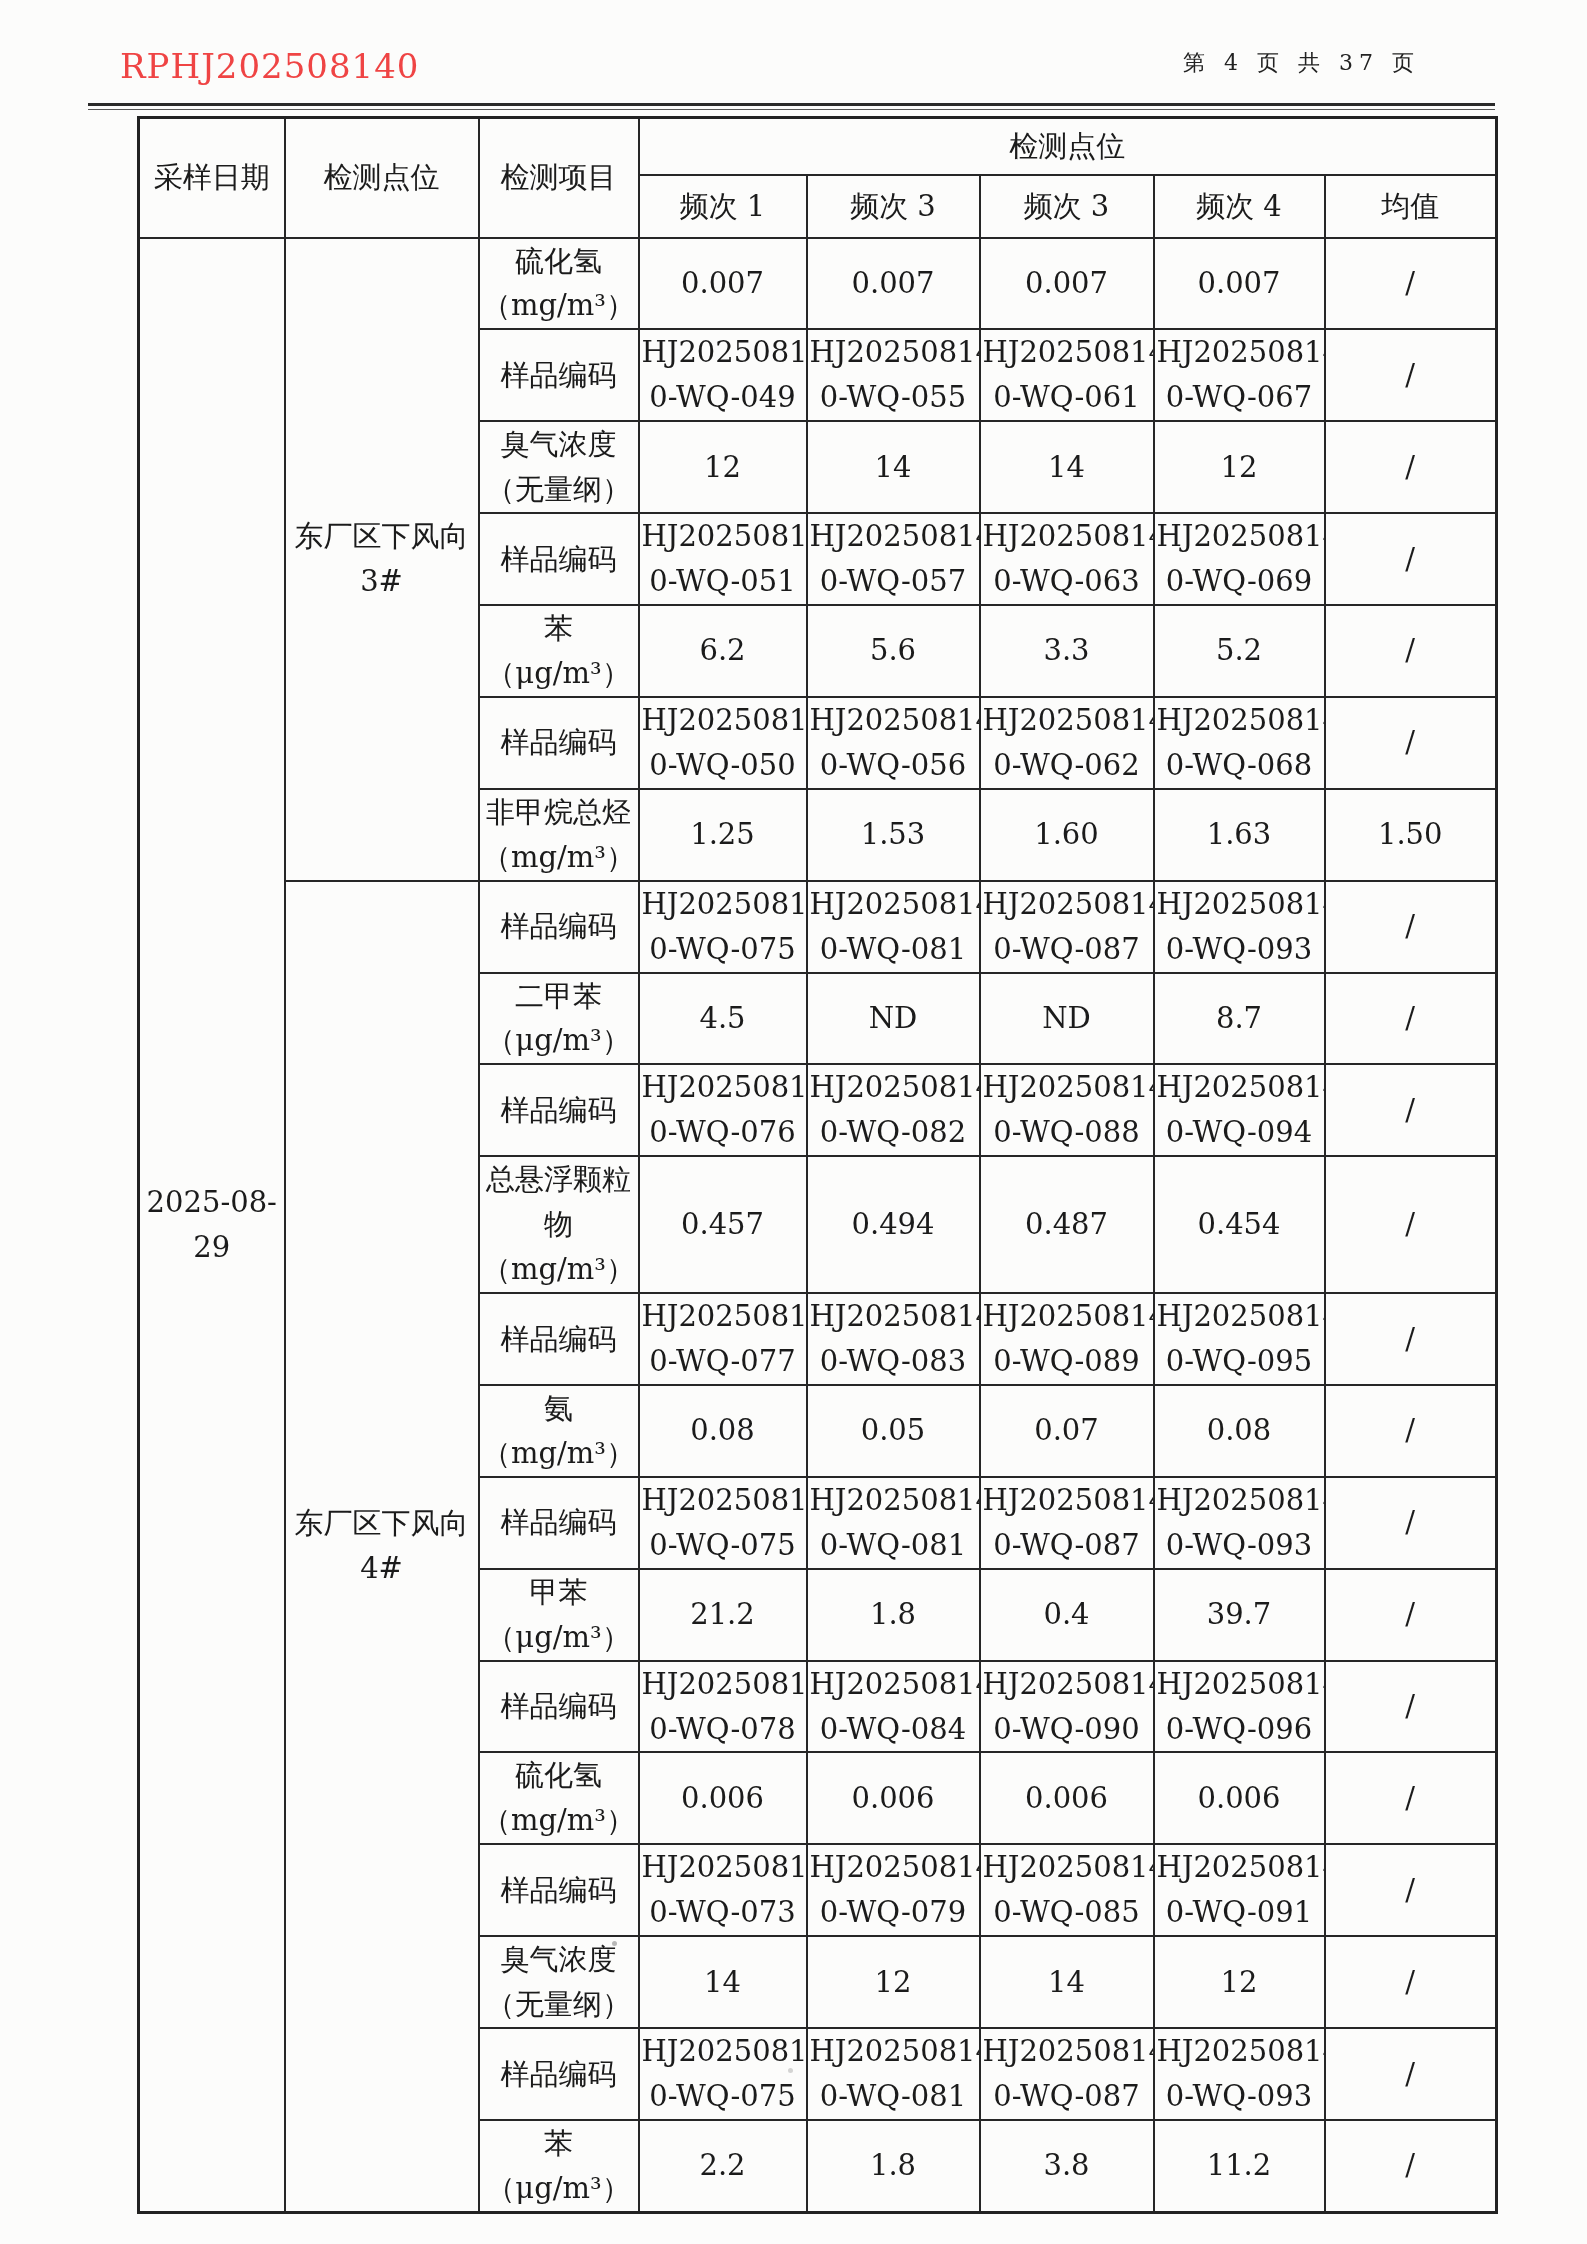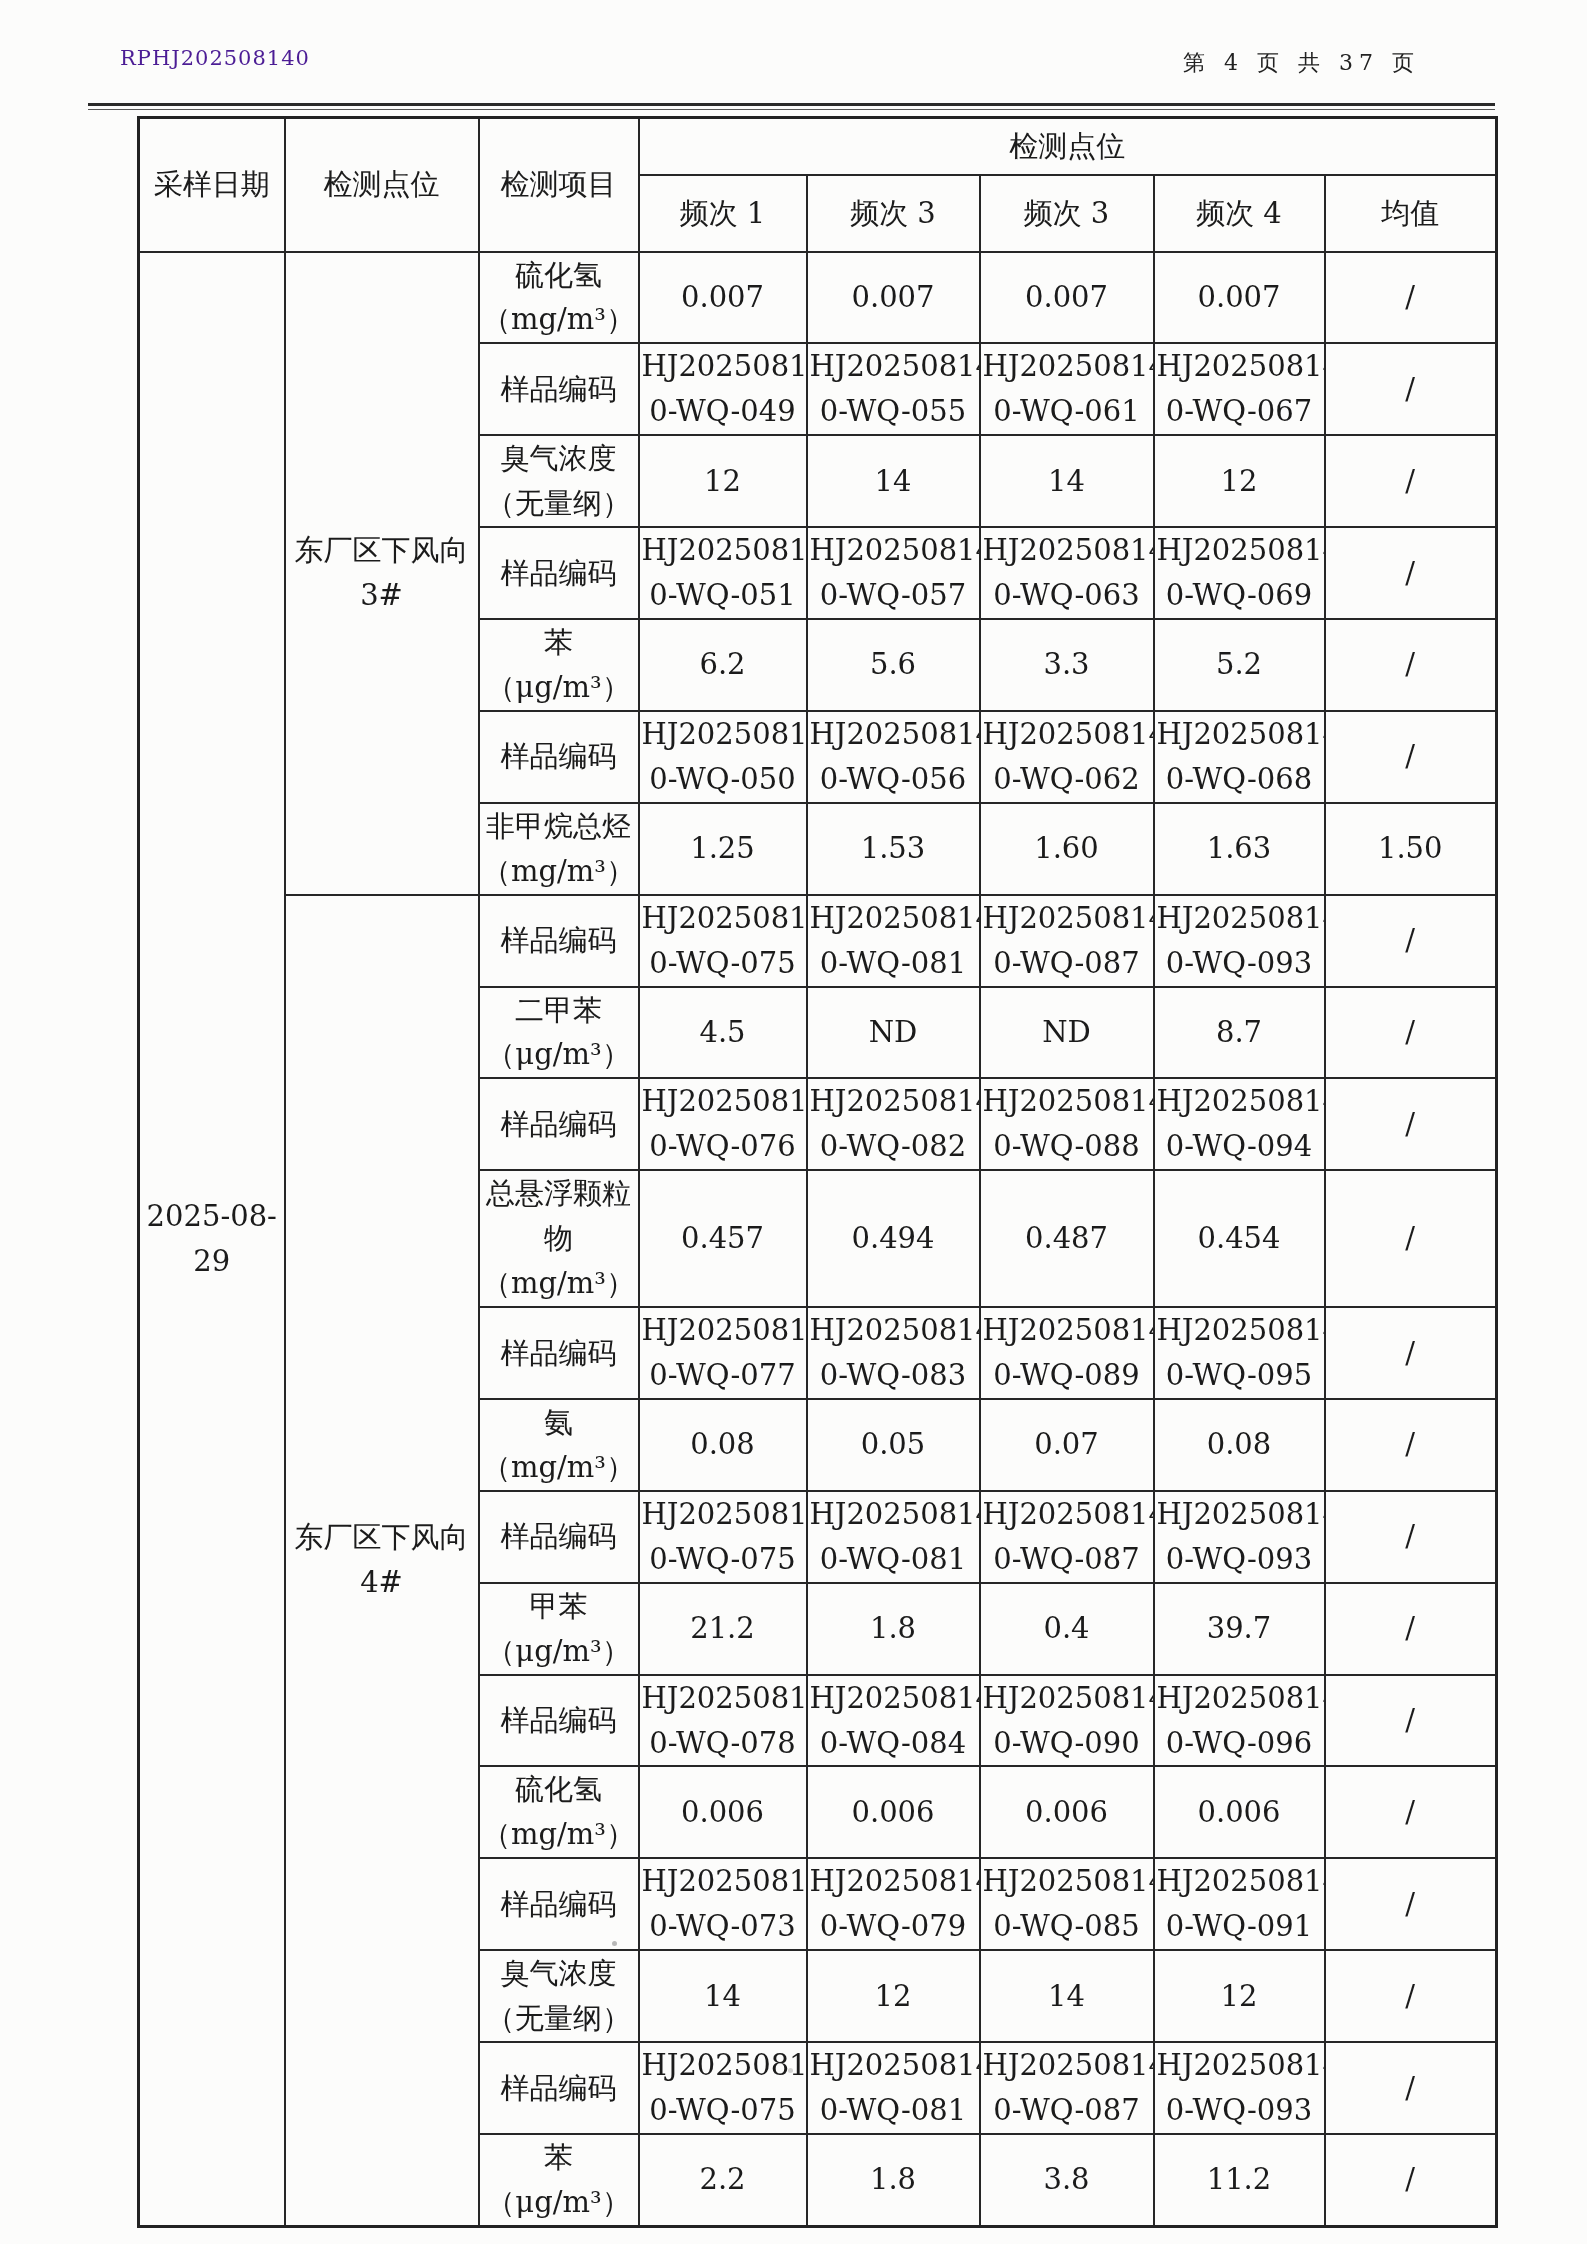--- a/index.html
+++ b/index.html
@@ -7,21 +7,21 @@
     position:relative;
     width:1587px;height:2244px;
     background:#fcfcfb;
     font-family:"DejaVu Serif","Liberation Serif",serif;
     color:#1d1d1d;
     overflow:hidden;
   }
   .page-header-bar{position:absolute;left:0;top:0;width:1587px;height:118px;}
   .report-no{
     position:absolute;left:120px;top:46px;
-    font-size:21px;letter-spacing:1px;color:#4c1d95;
+    font-size:34px;letter-spacing:1px;color:#ef4444;
   }
   .page-info{
     position:absolute;right:167px;top:48px;
     font-size:22px;letter-spacing:6px;color:#222;
   }
   .header-rule{
     position:absolute;left:88px;top:103px;width:1407px;height:3px;
     border-top:3px solid #2a2a2a;border-bottom:1px solid #555;
   }
   table.results{
@@ -35,21 +35,21 @@
     font-weight:normal;
     font-size:29px;
     line-height:1.55;
     white-space:pre-line;
     padding:0 2px;
     color:#1b1b1b;
     overflow:hidden;
   }
   table.results{border:3px solid #222;}
   tr.hdr1{height:57px;}
-  tr.hdr2{height:77px;}
+  tr.hdr2{height:63px;}
   tr.tall{height:88px;}
   tr.short{height:62px;margin-left:40px;}
   td.code-cell{font-size:28px;}
   .speck{position:absolute;width:5px;height:5px;border-radius:50%;background:#8a8a8a;opacity:.6;}
 </style>
 </head>
 <body>
 
 <div class="page-header-bar">
   <div class="report-no">RPHJ202508140</div>

